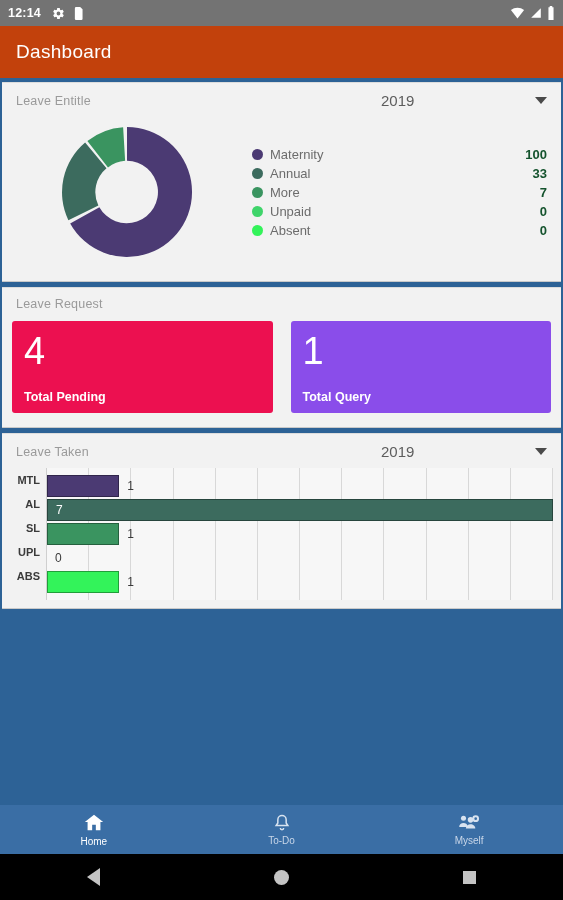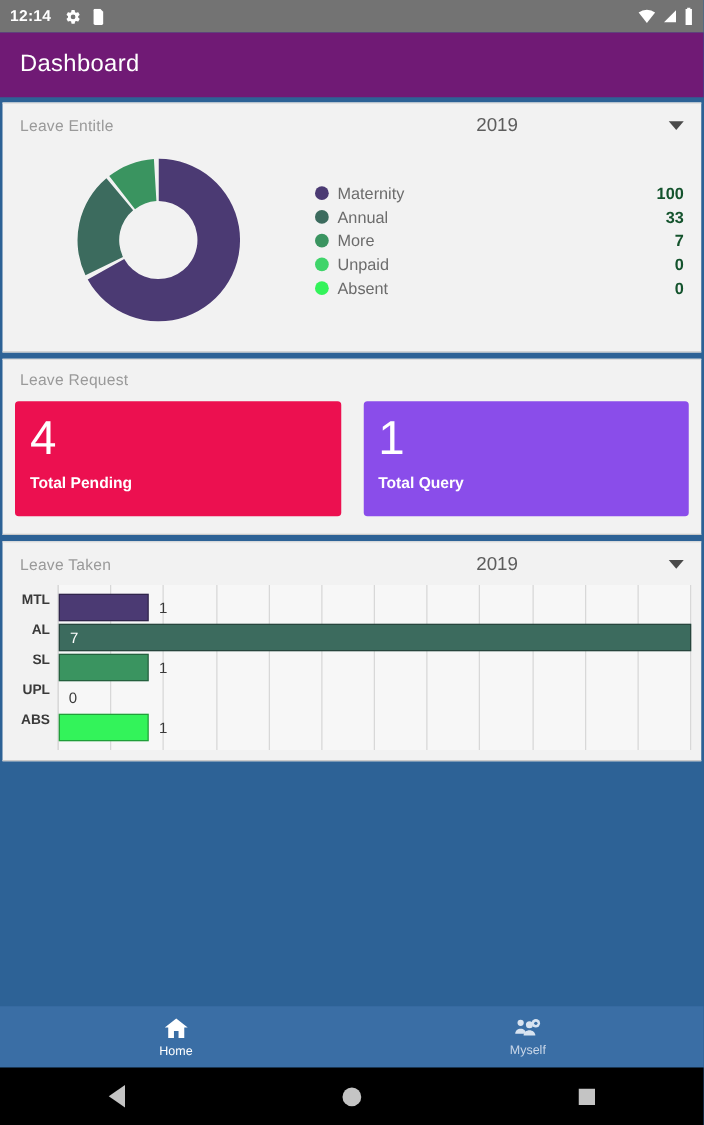--- a/index.html
+++ b/index.html
@@ -15,21 +15,21 @@
     height:26px; background:#737373; display:flex; align-items:center;
     padding:0 8px; color:#ffffff;
   }
   .status-time{ font-size:12.5px; font-weight:bold; letter-spacing:.2px; }
   .status-left-icons{ display:flex; align-items:center; gap:9px; margin-left:11px; }
   .status-right{ margin-left:auto; display:flex; align-items:center; gap:5px; }
   .sb-ico{ display:block; }
 
   
   .app-bar{
-    height:52px; background:#701a75; display:flex; align-items:center;
+    height:52px; background:#c2410c; display:flex; align-items:center;
     padding:0 16px;
   }
   .app-title{ color:#ffffff; font-size:19px; letter-spacing:.3px; }
 
   
   .content{
     height:727px; background:#2d6296;
     display:flex; flex-direction:column;
     padding-top:4px;
   }
@@ -67,21 +67,21 @@
   .legend-label{ color:#6c6c6c; }
   .legend-val{ margin-left:auto; color:#14532d;font-weight:bold; }
 
   
   .tiles{ display:flex; gap:18px; padding:6px 10px 14px 10px; }
   .tile{
     flex:1; height:92px; border-radius:3px; position:relative;
     padding:9px 12px; color:#ffffff;
   }
   .tile-num{ font-size:38px; line-height:42px; font-weight:400; }
-  .tile-cap{ position:absolute; left:12px; bottom:20px; font-size:12.5px; font-weight:bold; }
+  .tile-cap{ position:absolute; left:12px; bottom:9px; font-size:12.5px; font-weight:bold; }
 
   
   .bars-body{ padding:4px 8px 8px 4px; }
   .plot{ position:relative; display:flex; }
   .cat-col{ width:40px; flex:0 0 auto; }
   .cat-cell{
     height:24px; display:flex; align-items:center; justify-content:flex-end;
     padding-right:6px; font-size:11px; color:#3a3a3a; font-weight:bold;
   }
   .grid-area{
@@ -281,20 +281,27 @@
 
 <div class="bottom-nav">
 
   <div class="nav-item active">
     <svg width="22" height="22" viewBox="0 0 24 24" fill="#ffffff">
       <path d="M12 3 2 11h3v9h5v-6h4v6h5v-9h3z"></path>
     </svg>
     <span class="nav-label">Home</span>
   </div>
 
+  <div class="nav-item">
+    <svg width="20" height="20" viewBox="0 0 24 24" fill="none" stroke="#d8e3f0" stroke-width="1.8">
+      <path d="M12 3a5 5 0 0 0-5 5v4l-2 3h14l-2-3V8a5 5 0 0 0-5-5z"></path>
+      <path d="M10 18a2 2 0 0 0 4 0"></path>
+    </svg>
+    <span class="nav-label">To-Do</span>
+  </div>
 
   <div class="nav-item">
     <svg width="22" height="20" viewBox="0 0 28 24" fill="#d8e3f0">
       <circle cx="7" cy="6" r="3.2"></circle>
       <path d="M1.5 17c0-3 2.6-5 5.5-5s5.5 2 5.5 5z"></path>
       <circle cx="16" cy="8" r="3.6"></circle>
       <path d="M10 19c0-3.2 2.8-5.4 6-5.4s6 2.2 6 5.4z"></path>
       <circle cx="22.5" cy="6.5" r="4.3"></circle>
       <circle cx="22.5" cy="6.5" r="1.7" fill="#3a6ea5"></circle>
     </svg>

